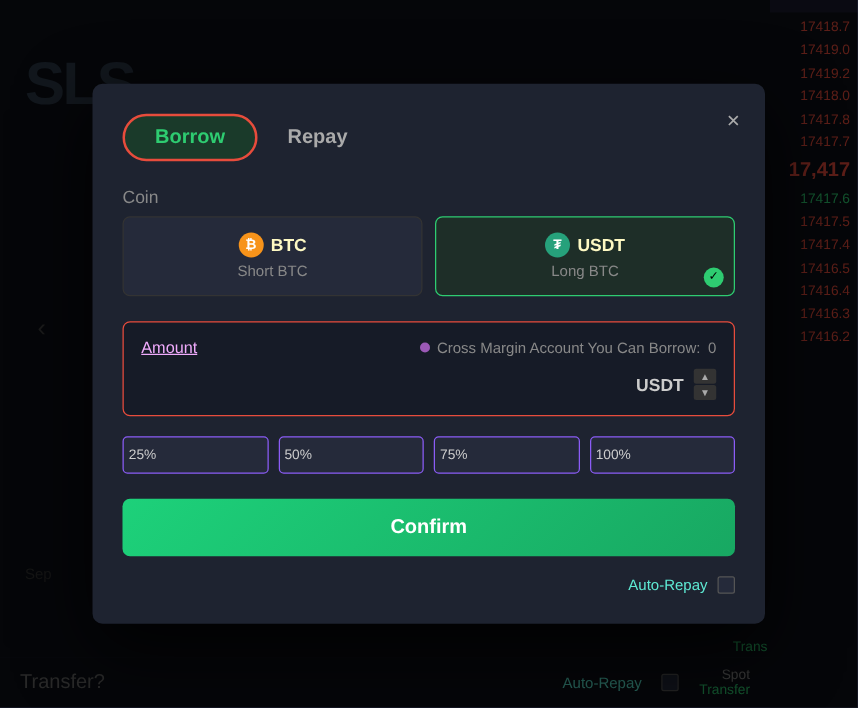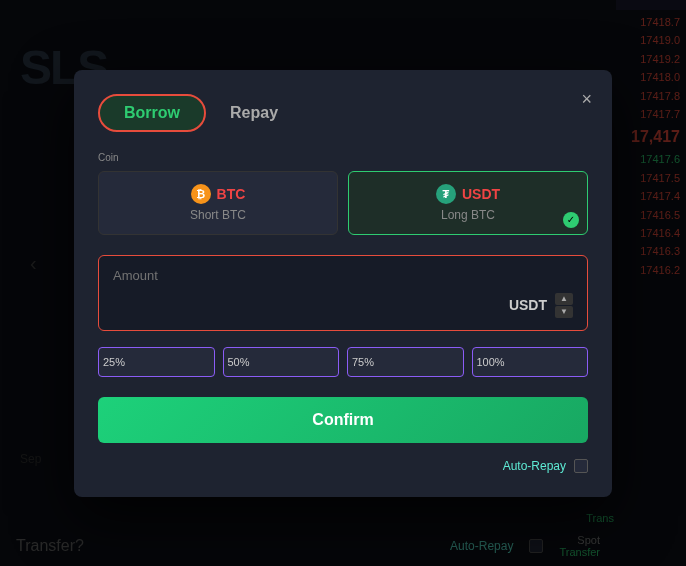--- a/index.html
+++ b/index.html
@@ -153,21 +153,21 @@
       background: none;
       border: none;
       color: #aaa;
       font-size: 18px;
       cursor: pointer;
       line-height: 1;
     }
 
     
     .coin-label {
-      font-size: 10px;
+      font-size: 14px;
       color: #888;
       margin-bottom: 8px;
     }
 
     .coin-options {
       display: grid;
       grid-template-columns: 1fr 1fr;
       gap: 10px;
       margin-bottom: 20px;
     }
@@ -231,21 +231,21 @@
       background: #f7931a;
       color: white;
     }
 
     .coin-icon.usdt {
       background: #26a17b;
       color: white;
     }
 
     .coin-name-text {
-      color: #ef4444;
+      color: #fef9c3;
       font-size: 14px;
       font-weight: bold;
     }
 
     .coin-sub {
       color: #888;
       font-size: 12px;
     }
 
     
@@ -259,21 +259,22 @@
 
     .amount-header {
       display: flex;
       justify-content: space-between;
       align-items: center;
       margin-bottom: 10px;
     }
 
     .amount-label {
       font-size: 13px;
-      color: #737373;
+      color: #f0abfc;
+      text-decoration: underline;
     }
 
     .margin-info {
       display: flex;
       align-items: center;
       gap: 6px;
       font-size: 12px;
       color: #888;
     }
 
@@ -497,20 +498,25 @@
           <span class="coin-name-text">USDT</span>
         </div>
         <span class="coin-sub">Long BTC</span>
       </div>
     </div>
 
     
     <div class="amount-section">
       <div class="amount-header">
         <span class="amount-label">Amount</span>
+        <div class="margin-info">
+          <div class="purple-dot"></div>
+          <span>Cross Margin Account You Can Borrow:</span>
+          <span>0</span>
+        </div>
       </div>
       <div class="amount-input-row">
         <input class="amount-input" type="text" value="" style="">
         <span class="currency-tag">USDT</span>
         <div class="stepper">
           <button class="stepper-btn">▲</button>
           <button class="stepper-btn">▼</button>
         </div>
       </div>
     </div>

